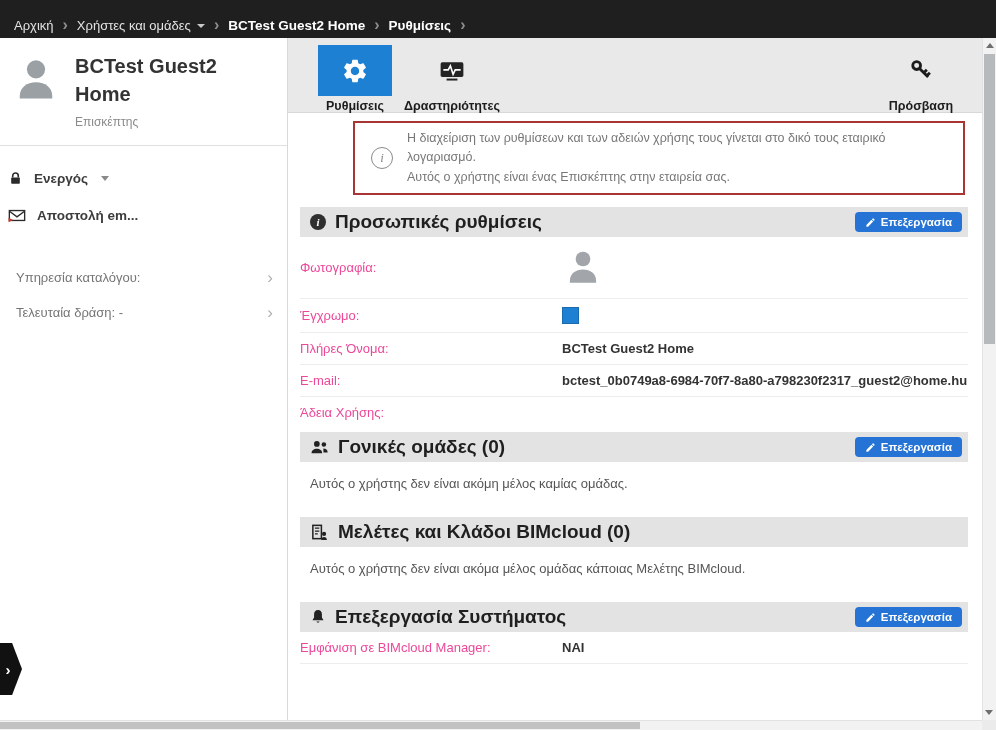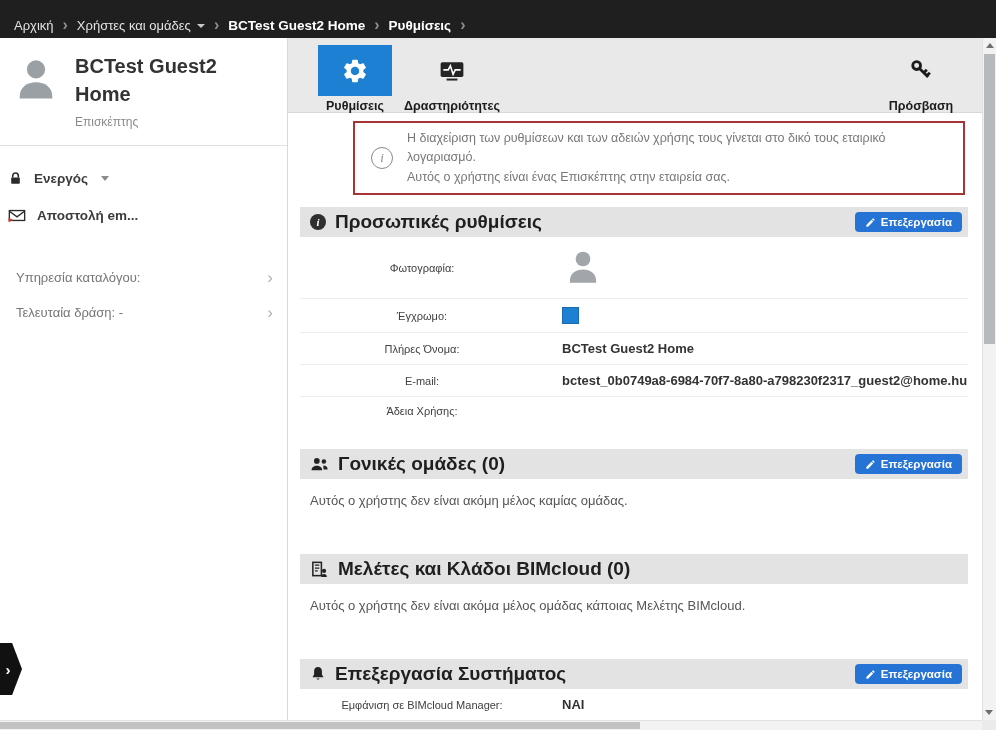--- a/index.html
+++ b/index.html
@@ -48,35 +48,35 @@
   .tab.right{margin-left:auto;}
 
   .content{padding:5px 14px 0 12px;}
   .banner{border:2px solid #a83434;margin:3px 3px 12px 53px;padding:6px 16px;display:flex;
           align-items:center;gap:14px;}
   .banner-icon{width:20px;height:20px;border:1.5px solid #8a8a8a;border-radius:50%;color:#8a8a8a;
                display:flex;align-items:center;justify-content:center;font-size:13px;font-style:italic;
                font-family:"Liberation Serif", serif;flex:none;}
   .banner-text{font-size:12.5px;color:#777;line-height:1.55;}
 
-  .section{margin-top:24px;}
+  .section{margin-top:4px;}
   .section.first{margin-top:0;}
   .sec-head{height:30px;background:#e3e3e3;display:flex;align-items:center;padding:0 6px 0 10px;gap:9px;}
   .sec-title{font-weight:bold;font-size:19px;color:#1f1f1f;text-align:right;}
   .sec-icon{display:flex;align-items:center;}
   .info-badge{width:16px;height:16px;border-radius:50%;background:#2f2f2f;color:#fff;display:flex;
               align-items:center;justify-content:center;font-size:11px;font-weight:bold;font-style:italic;
               font-family:"Liberation Serif", serif;}
   .edit-btn{margin-left:auto;background:#2574d5;color:#fff;font-weight:bold;font-size:11.5px;border:none;
             border-radius:4px;padding:4px 10px;display:flex;align-items:center;gap:5px;cursor:pointer;
             font-family:"Liberation Sans", sans-serif;}
   .frow{display:flex;align-items:center;border-bottom:1px solid #ededed;padding:8px 0;}
   .frow.last{border-bottom:none;}
-  .flabel{width:262px;text-align:center;padding-right:18px;box-sizing:border-box;color:#404040;
-          font-size:11px;flex:none;}
+  .flabel{width:262px;text-align:left;padding-right:18px;box-sizing:border-box;color:#ec4899;
+          font-size:13px;flex:none;}
   .fvalue{font-size:13px;color:#333;}
   .fvalue.bold{font-weight:bold;}
   .fvalue.gray{color:#666;line-height:1.5;max-width:420px;}
   .avatar-small{display:inline-block;width:42px;height:42px;}
   .swatch{display:inline-block;width:15px;height:15px;border:1px solid #1a6ab0;vertical-align:middle;}
   .empty-text{padding:14px 0 22px 10px;color:#555;font-size:13px;}
 
   
   .vscroll{position:absolute;top:38px;right:0;bottom:10px;width:14px;background:#f2f2f2;
            border-left:1px solid #e2e2e2;box-sizing:border-box;}

